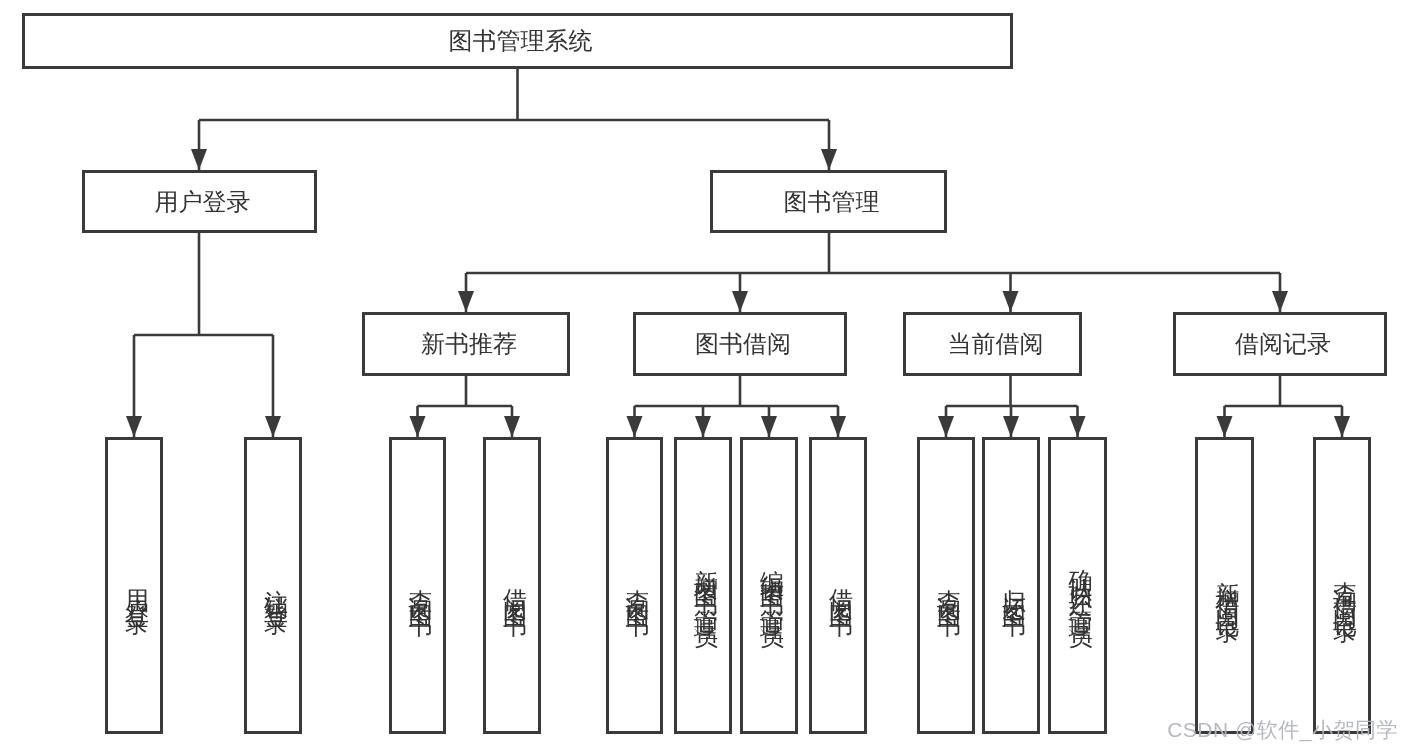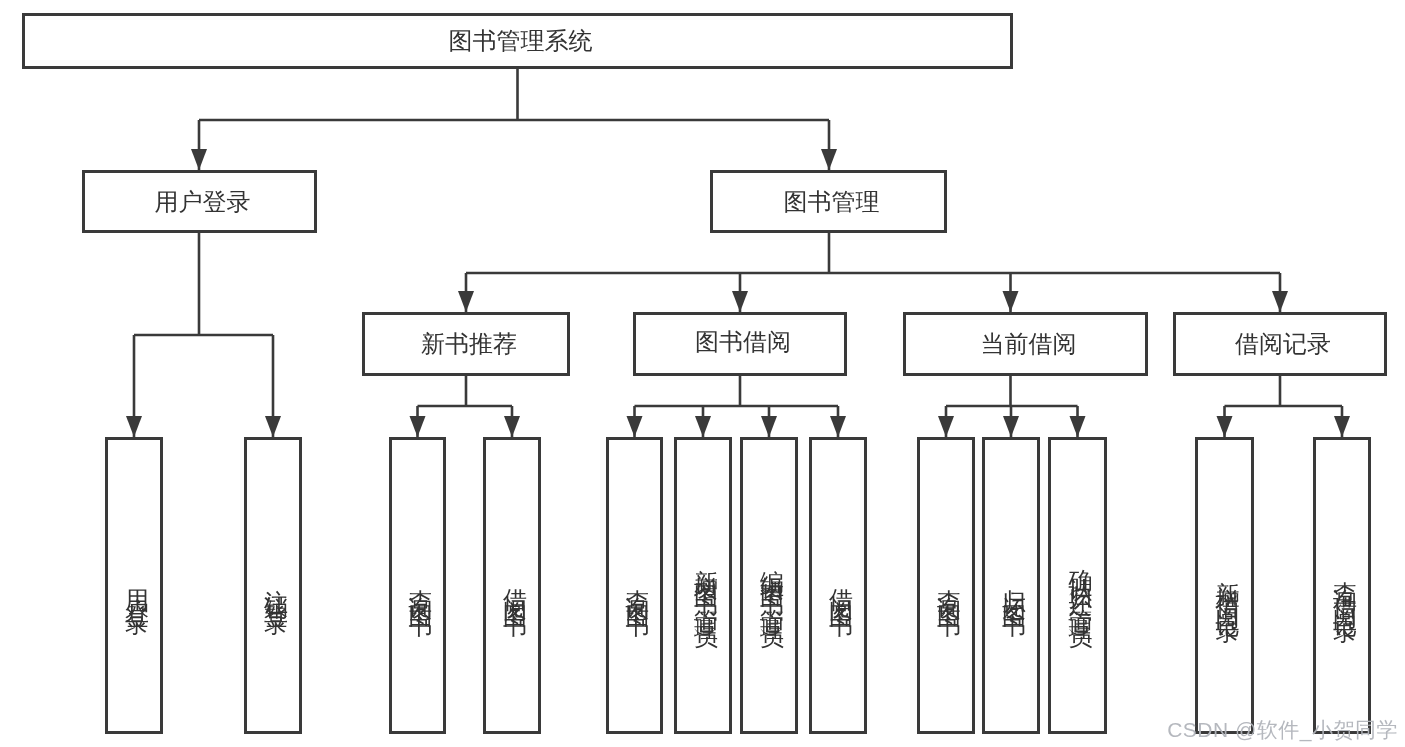--- a/index.html
+++ b/index.html
@@ -92,22 +92,22 @@
       <line x1="1342" y1="406" x2="1342" y2="437" marker-end="url(#arrow)"></line>
     </g>
   </svg>
 
   <div class="node" style="left:22px; top:13px; width:991px; height:56px;">图书管理系统</div>
 
   <div class="node lvl" style="left:82px; top:170px; width:235px;">用户登录</div>
   <div class="node lvl" style="left:710px; top:170px; width:237px;">图书管理</div>
 
   <div class="node" style="left:362px; top:312px; width:208px; height:64px;">新书推荐</div>
-  <div class="node" style="left:633px; top:312px; width:214px; height:64px;font-family:Liberation Mono, monospace;">图书借阅</div>
-  <div class="node" style="left:903px; top:312px; width:245px; height:64px;">当前借阅</div>
+  <div class="node" style="left:633px; top:312px; width:214px; height:64px;">图书借阅</div>
+  <div class="node" style="left:903px; top:312px; width:179px; height:64px;">当前借阅</div>
   <div class="node" style="left:1173px; top:312px; width:214px; height:64px;">借阅记录</div>
 
   <div class="node leaf" style="left:105px; top:437px; width:58px; height:297px;">用户登录</div>
   <div class="node leaf" style="left:244px; top:437px; width:58px; height:297px;">注销登录</div>
 
   <div class="node leaf" style="left:389px; top:437px; width:57px; height:297px;">查询图书</div>
   <div class="node leaf" style="left:483px; top:437px; width:58px; height:297px;">借阅图书</div>
 
   <div class="node leaf" style="left:606px; top:437px; width:57px; height:297px;">查询图书</div>
   <div class="node leaf" style="left:674px; top:437px; width:58px; height:297px;">新增图书（管理员）</div>

